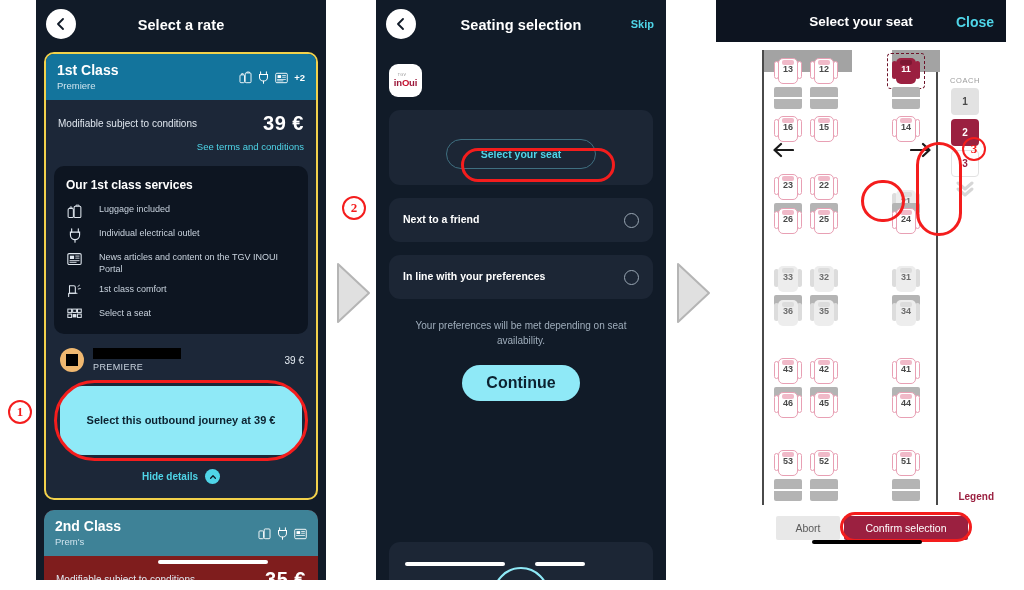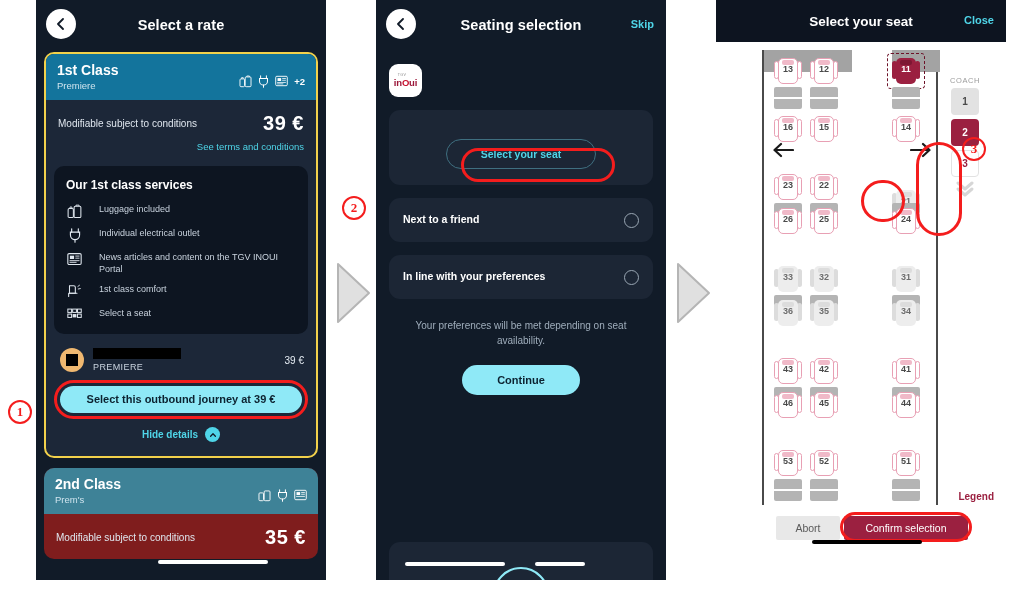--- a/index.html
+++ b/index.html
@@ -49,21 +49,21 @@
   .rate-card {
     margin: 2px 8px 0 8px;
     border: 2px solid #f2d14b;
     border-radius: 10px;
     overflow: hidden;
     background: #1c2738;
   }
   .rate-head {
     background: #13749c;
     padding: 8px 11px 9px 11px;
-    display:flex; align-items:center; justify-content:space-between;
+    display:flex; align-items:flex-start; justify-content:space-between;
   }
   .rate-head.second { background:#3e8297; }
   .rate-head .cls { color:#fff; font-size:14px; font-weight:bold; }
   .rate-head .sub { color:#cfe4ee; font-size:9.5px; margin-top:2px; }
   .head-icons { display:flex; align-items:center; gap:6px; padding-top:9px; }
   .head-icons .plus { color:#fff; font-size:9.5px; font-weight:bold; }
 
   .rate-body { padding: 12px 12px 0 12px; }
   .cond-row { display:flex; align-items:center; justify-content:space-between; }
   .cond-txt { color:#dfe6ee; font-size:10px; }
@@ -90,21 +90,21 @@
             display:flex; align-items:center; justify-content:center; flex:0 0 24px;}
   .avatar .sq { width:12px; height:12px; background:#000; }
   .trav-mid { flex:1; }
   .redact { width:88px; height:11px; background:#000; }
   .trav-name { color:#c9d3de; font-size:9px; margin-top:3px; letter-spacing:.4px; }
   .trav-price { color:#e6edf4; font-size:10px; }
 
   .cta-wrap { position:relative; margin: 14px 14px 0 14px; }
   .cta {
     background:#8fe9f7; border-radius:22px;
-    padding: 6px 10px;
+    padding: 27px 10px;
     text-align:center;
     color:#0c2230; font-size:11px; font-weight:bold; line-height:1.35;
   }
   .redring {
     position:absolute; border:3px solid #f41d1d; border-radius:999px;
     pointer-events:none;
   }
   .hide-details {
     display:flex; align-items:center; justify-content:center; gap:7px;
     margin-top: 14px; padding-bottom: 14px;
@@ -143,35 +143,35 @@
   .ghost-btn {
     margin: 15px auto 2px auto; width: 150px;
     border:1.4px solid #3f6f80; border-radius:20px;
     padding:8px 0; text-align:center;
     color:#4fd5e8; font-size:10.5px; font-weight:bold;
   }
   .pref-note { color:#9fadbb; font-size:10px; text-align:center; line-height:1.45; margin: 20px 22px 0 22px; }
   .continue {
     margin: 17px auto 0 auto; width: 118px;
     background:#8fe9f7; border-radius:20px; padding: 9px 0;
-    text-align:center; color:#0c2230; font-size:11px; font-weight:bold;
+    text-align:center; color:#0c2230; font-size:16px; font-weight:bold;
   }
   .bottom-card {
     position:absolute; left:13px; right:13px; bottom:-14px; height:52px;
     background:#1c2635; border-radius:11px; overflow:hidden;
   }
   .bot-arc { position:absolute; left:50%; top:17px; transform:translateX(-50%); }
 
   
   .p3-header {
     height:42px; background:#0d1420; position:relative;
     display:flex; align-items:center; justify-content:center;
   }
   .p3-header .title { color:#fff; font-size:13.5px; font-weight:bold; }
-  .p3-close { position:absolute; right:12px; top:14px; color:#4fd5e8; font-size:11px; font-weight:bold; }
+  .p3-close { position:absolute; right:12px; top:14px; color:#4fd5e8; font-size:14px; font-weight:bold; }
   .map-area { position:relative; height:516px; background:#fff; }
 
   .cabin {
     position:absolute; left:46px; top:8px; width:176px; height:455px;
     border-left:2px solid #4a4a4a; border-right:2px solid #4a4a4a;
     background:#fff;
   }
   .lug { position:absolute; background:#a3a3a3; }
   .arrow-l { position:absolute; left:8px; top:92px; }
   .arrow-r { position:absolute; left:146px; top:92px; }

